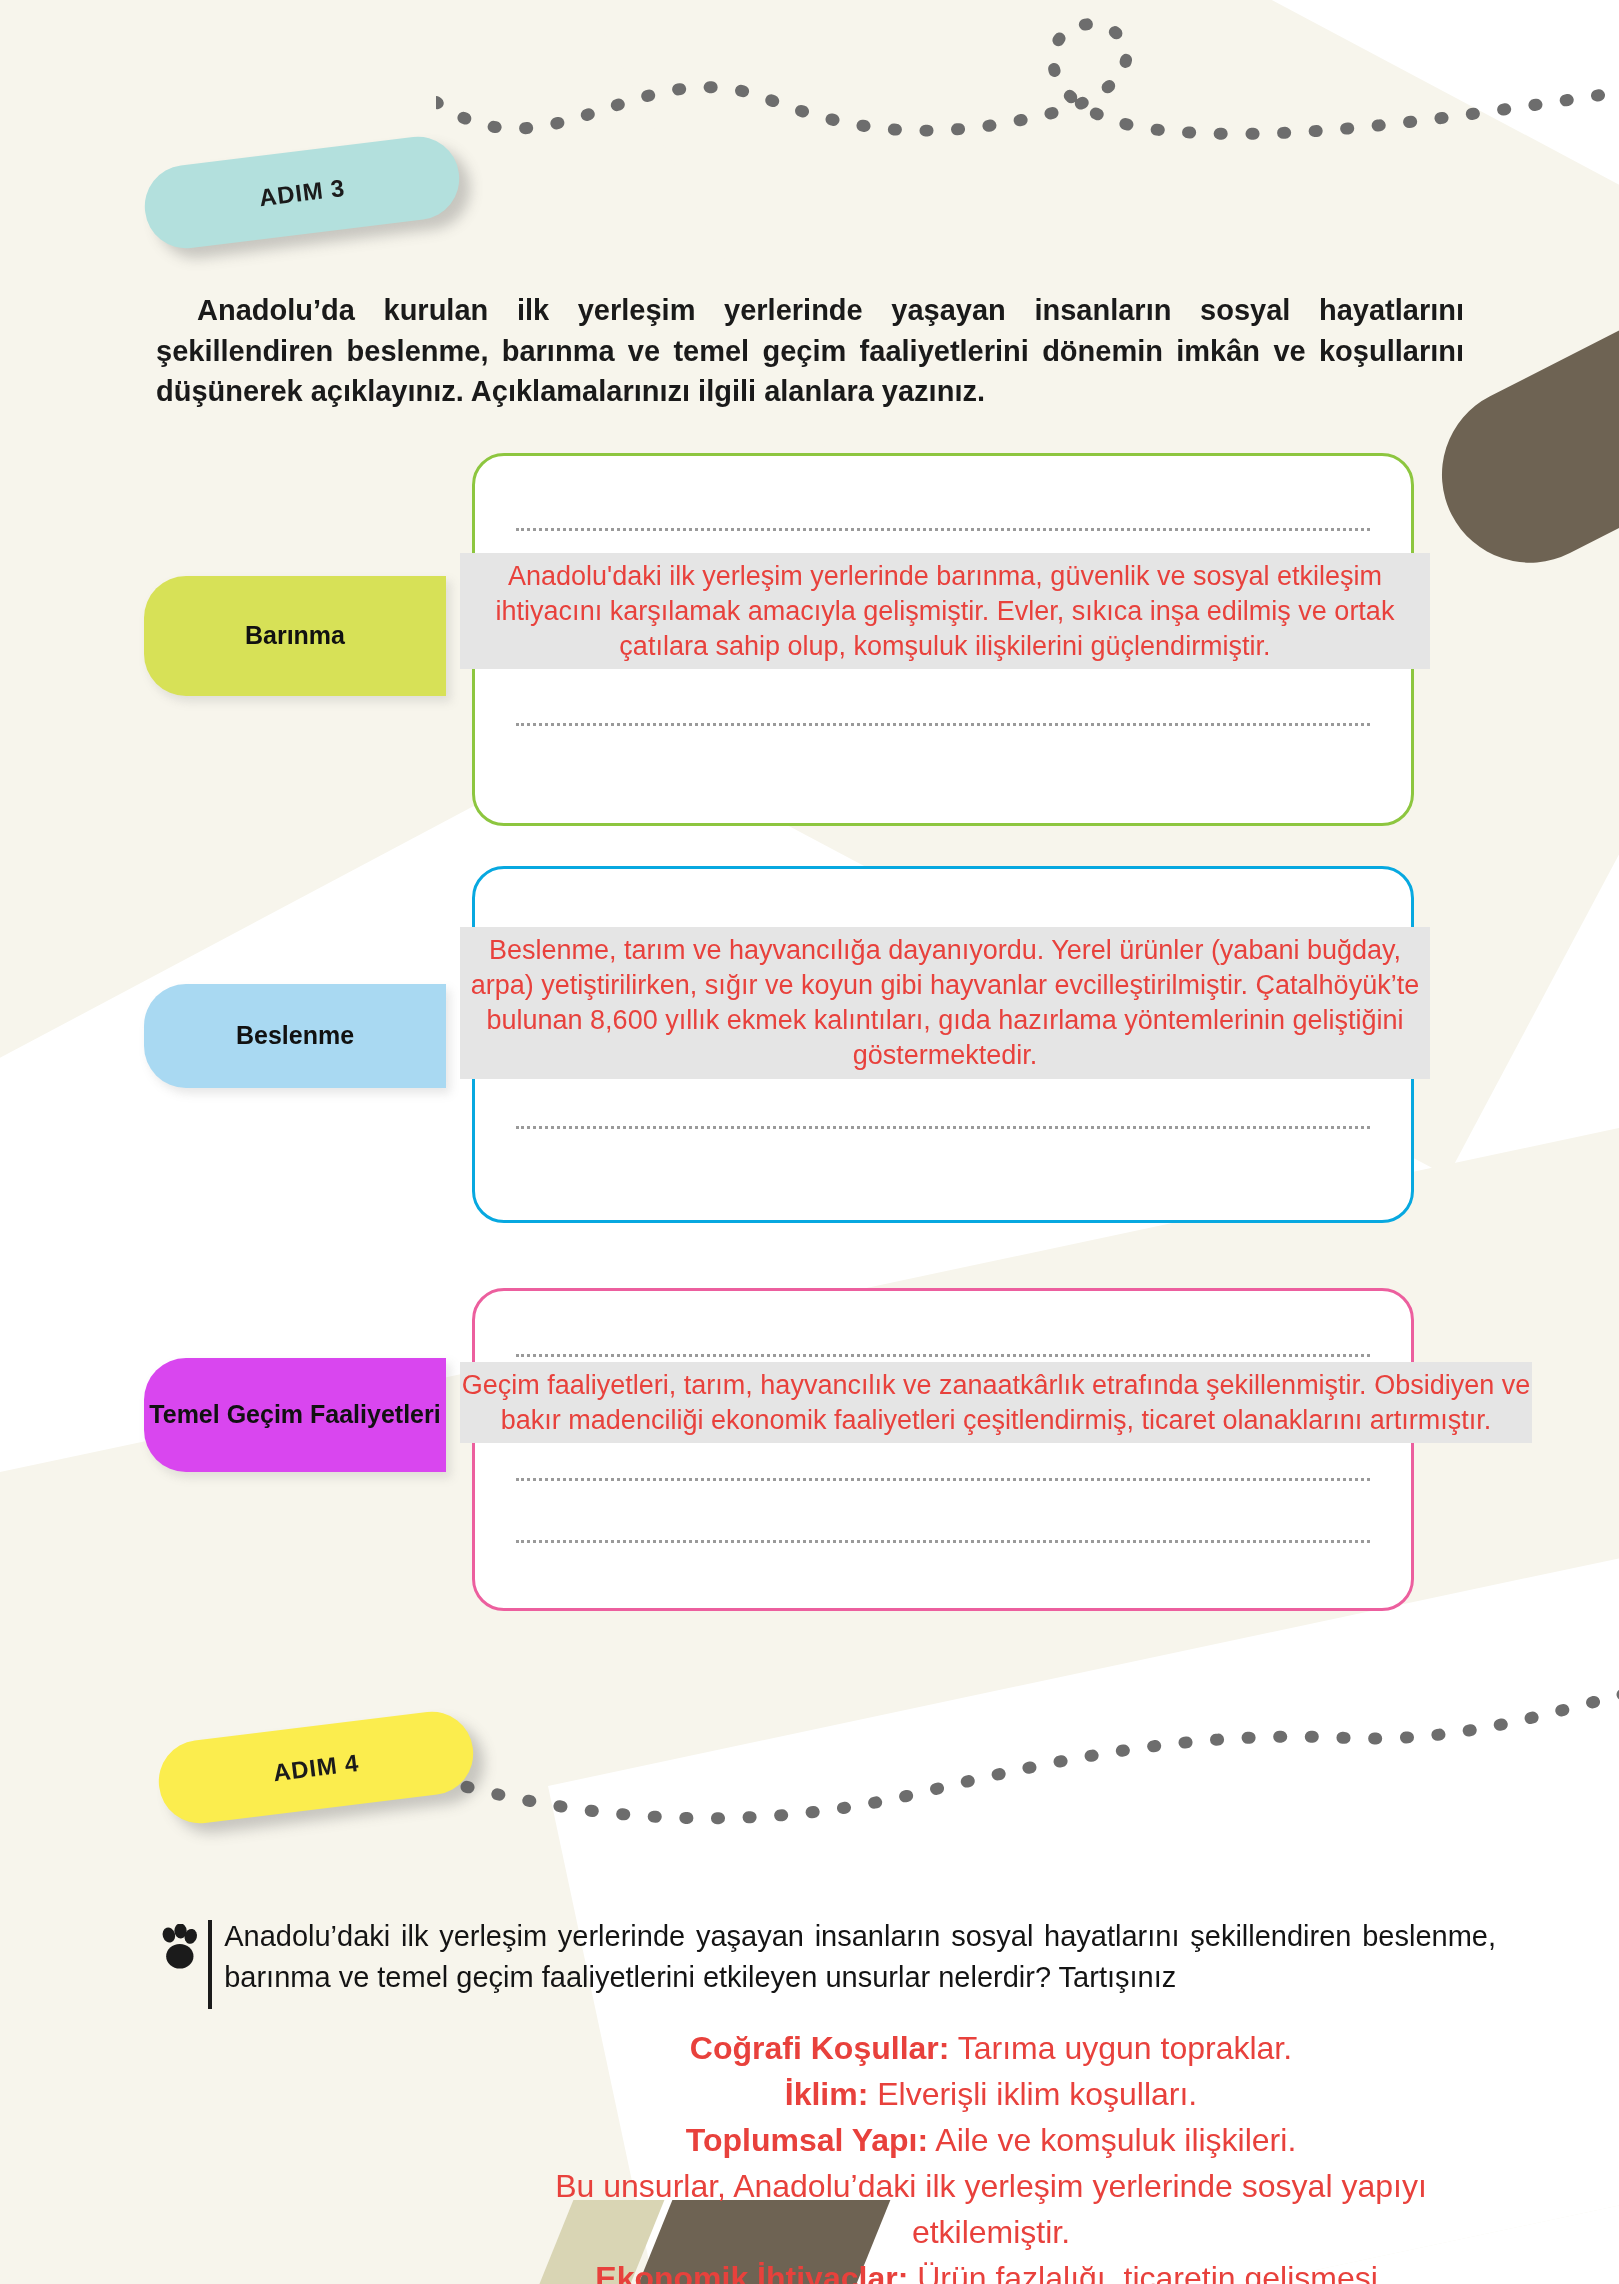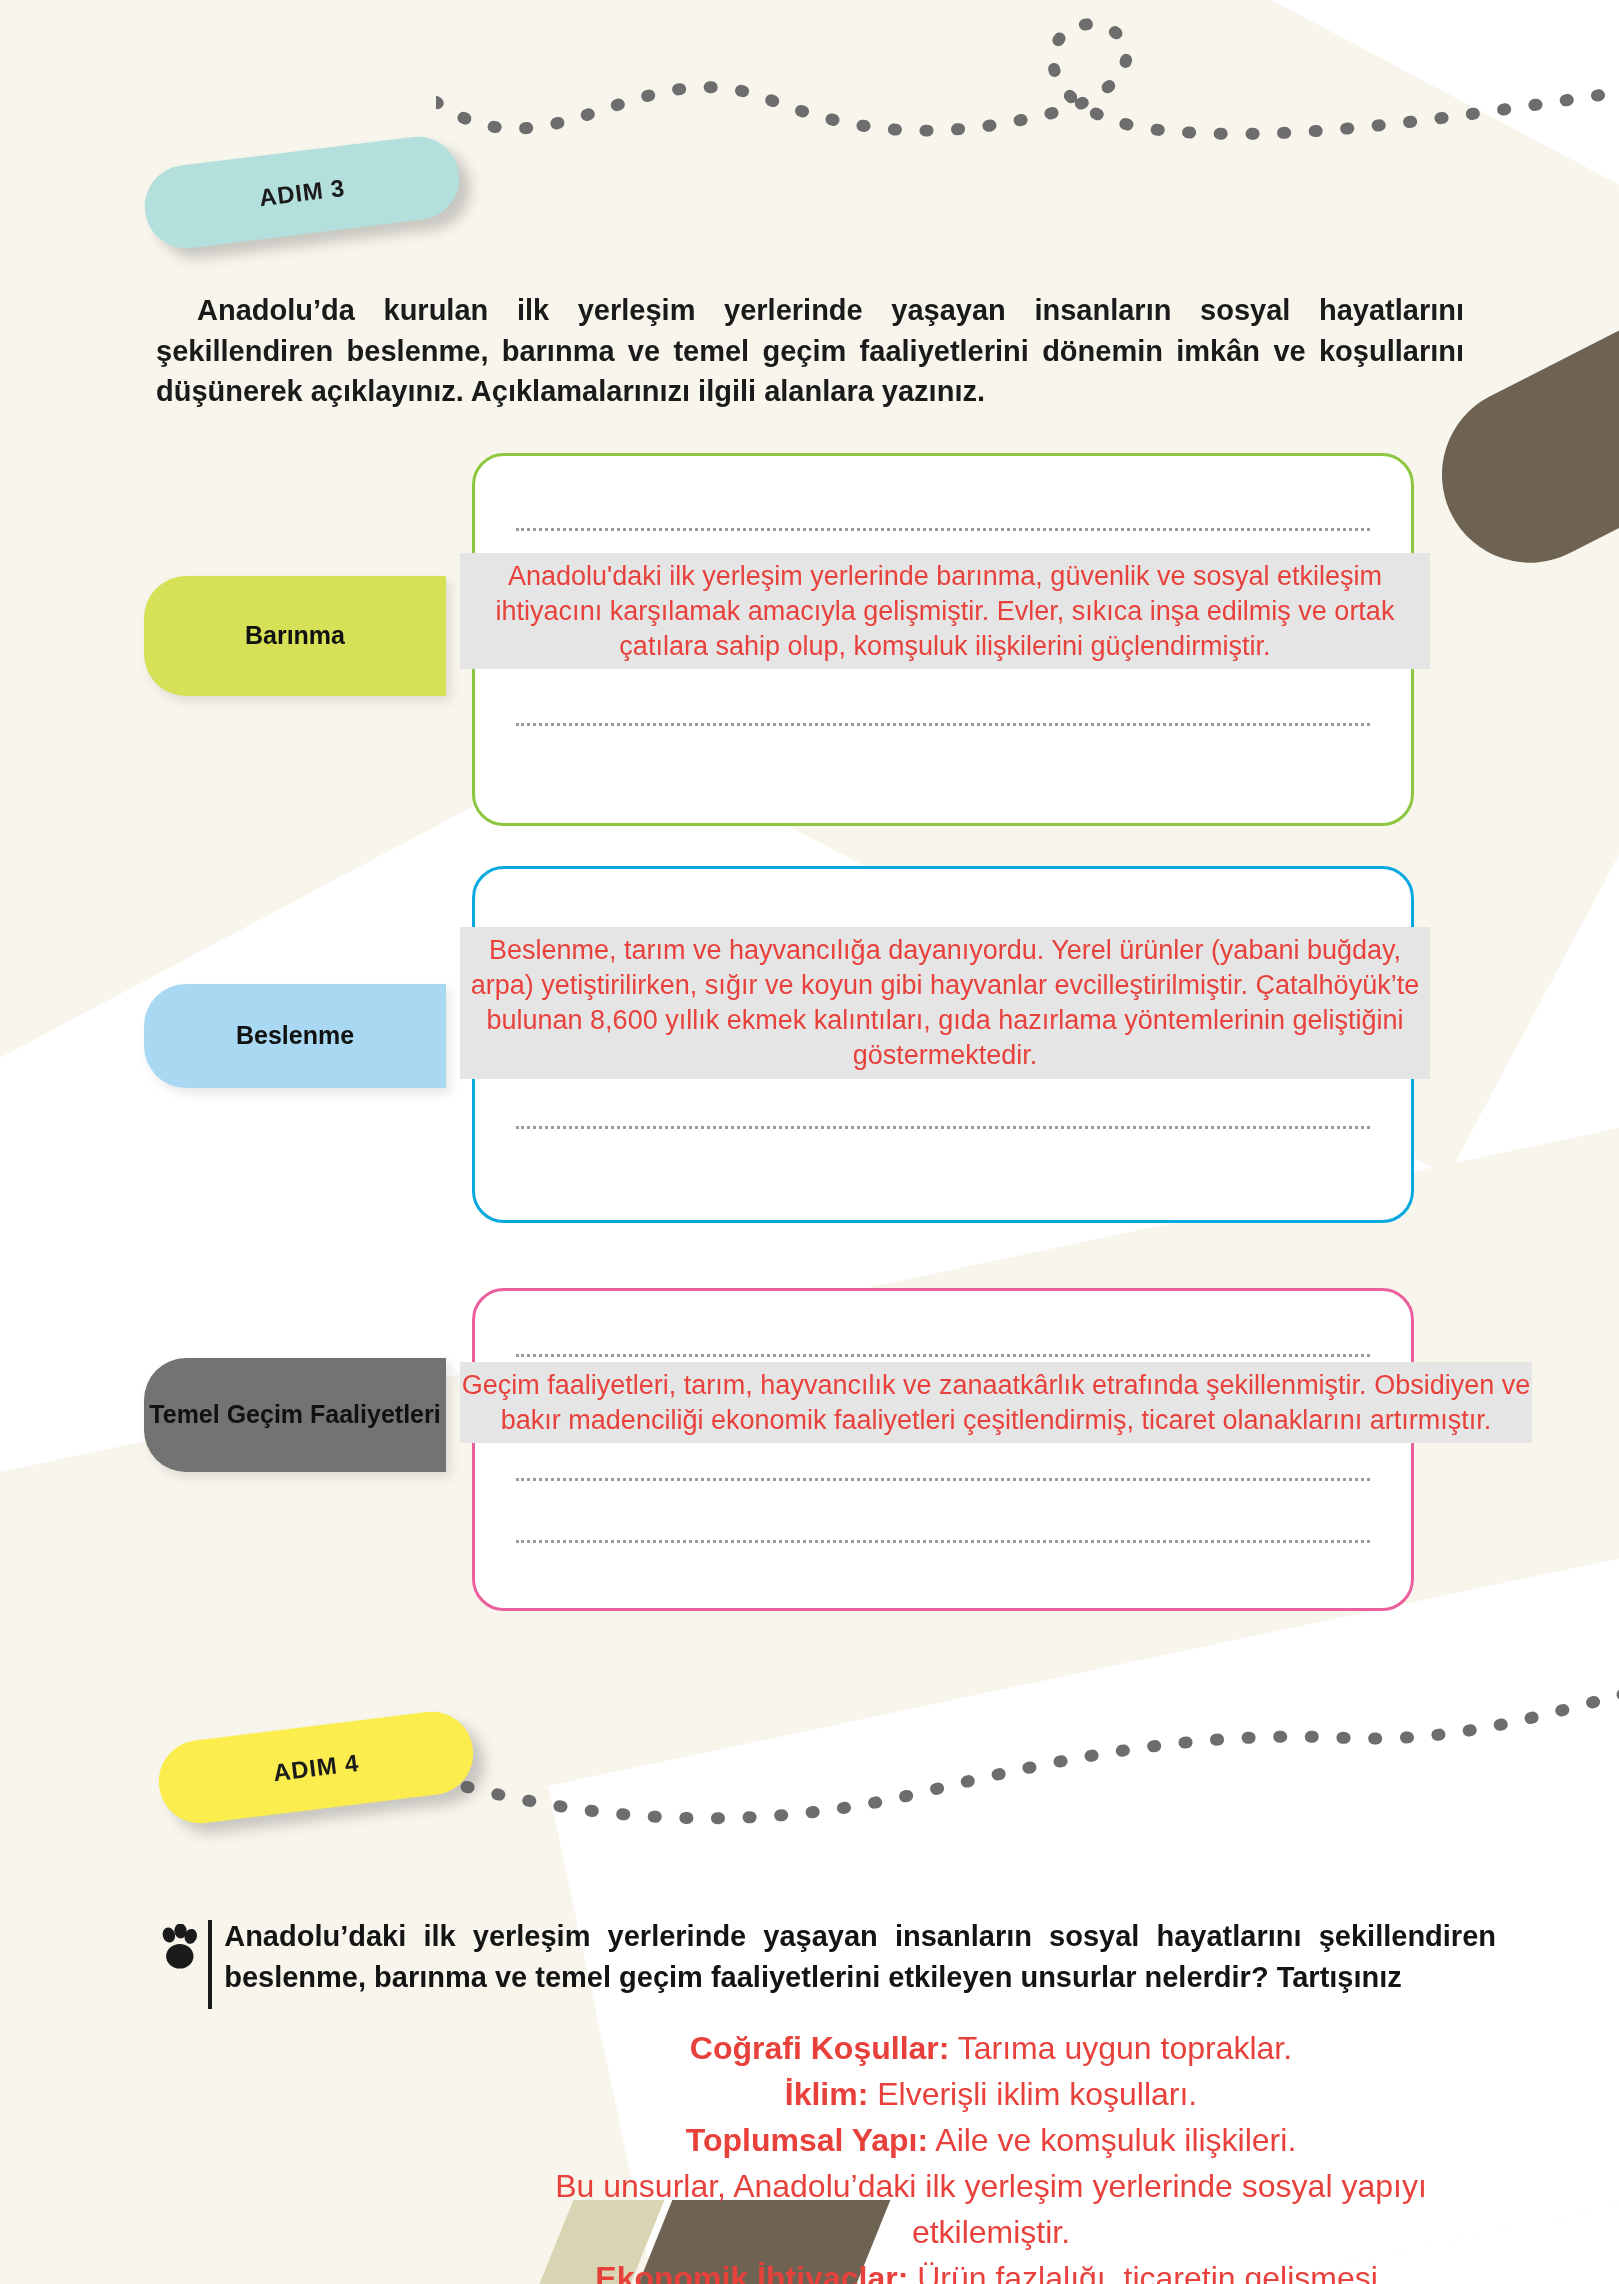--- a/index.html
+++ b/index.html
@@ -208,21 +208,21 @@
     width: 3.5px;
     flex: 0 0 3.5px;
     align-self: stretch;
     background: #1b1b1b;
     margin: 4.2px 12.7px 0 7px;
     min-height: 89px;
   }
   #discuss .qtext {
     flex: 1;
     font-size: 29px;
-    font-weight: bold;
+    font-weight: normal;
     line-height: 1.40;
     color: #141414;
     text-align: justify;
     font-family: "Liberation Sans", sans-serif;
   }
 
   #final-answer {
     position: absolute;
     z-index: 5;
     left: 492px; top: 2025px;
@@ -283,21 +283,21 @@
     <span>Beslenme</span>
   </div>
   <div id="card2" class="card" style="border-color: rgb(7, 168, 224);">
     <div class="ruled" style="margin-top:37px"></div>
     <div class="ruled" style="margin-top:60px"></div>
     <div class="ruled" style="margin-top:60px"></div>
     <div class="ruled" style="margin-top:60px"></div>
   </div>
   <div id="ans2" class="answer">Beslenme, tarım ve hayvancılığa dayanıyordu. Yerel ürünler (yabani buğday, arpa) yetiştirilirken, sığır ve koyun gibi hayvanlar evcilleştirilmiştir. Çatalhöyük’te bulunan 8,600 yıllık ekmek kalıntıları, gıda hazırlama yöntemlerinin geliştiğini göstermektedir.</div>
 
-  <div id="pill3" class="label-pill" style="background: #737373;">
+  <div id="pill3" class="label-pill" style="background: #d946ef;">
     <span>Temel Geçim Faaliyetleri</span>
   </div>
   <div id="card3" class="card" style="border-color: rgb(236, 95, 158);">
     <div class="ruled" style="margin-top:32px"></div>
     <div class="ruled" style="margin-top:59px"></div>
     <div class="ruled" style="margin-top:59px"></div>
     <div class="ruled" style="margin-top:59px"></div>
   </div>
   <div id="ans3" class="answer">Geçim faaliyetleri, tarım, hayvancılık ve zanaatkârlık etrafında şekillenmiştir. Obsidiyen ve bakır madenciliği ekonomik faaliyetleri çeşitlendirmiş, ticaret olanaklarını artırmıştır.</div>
 

